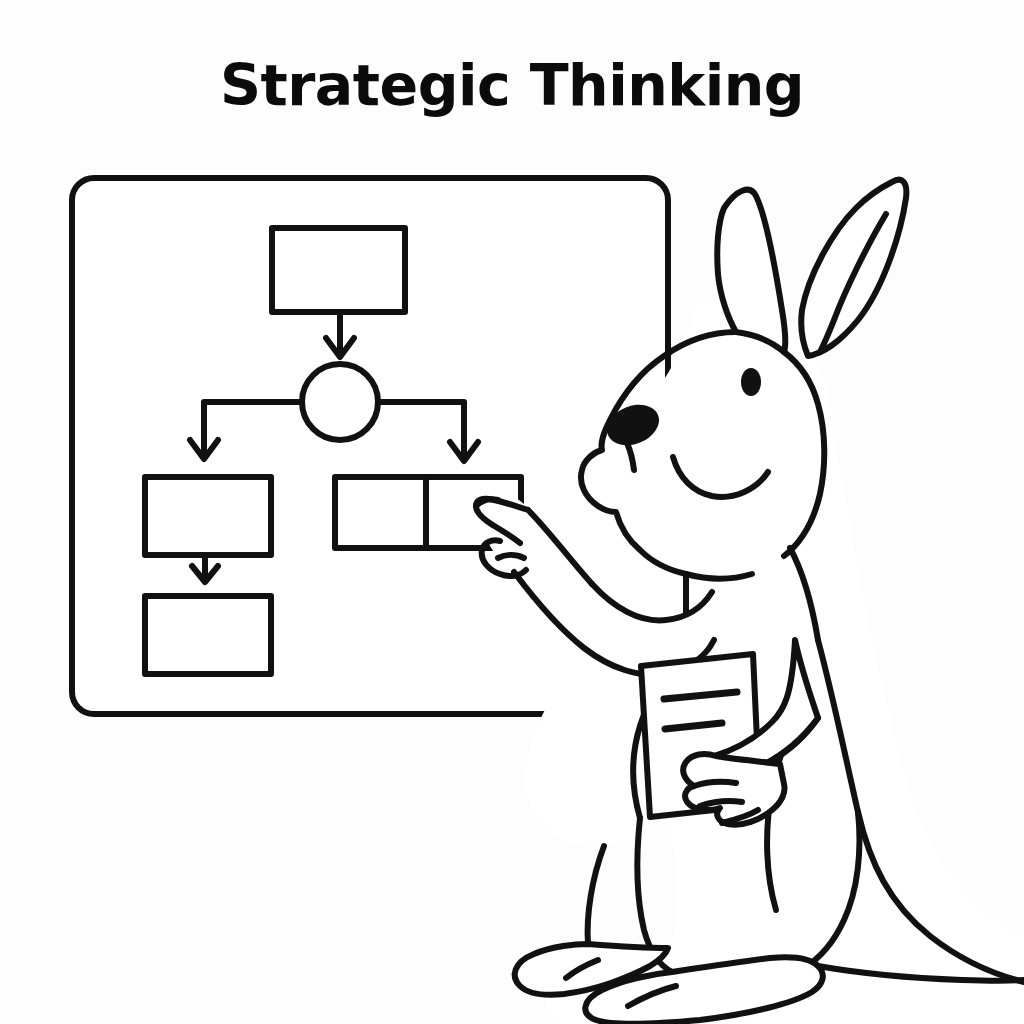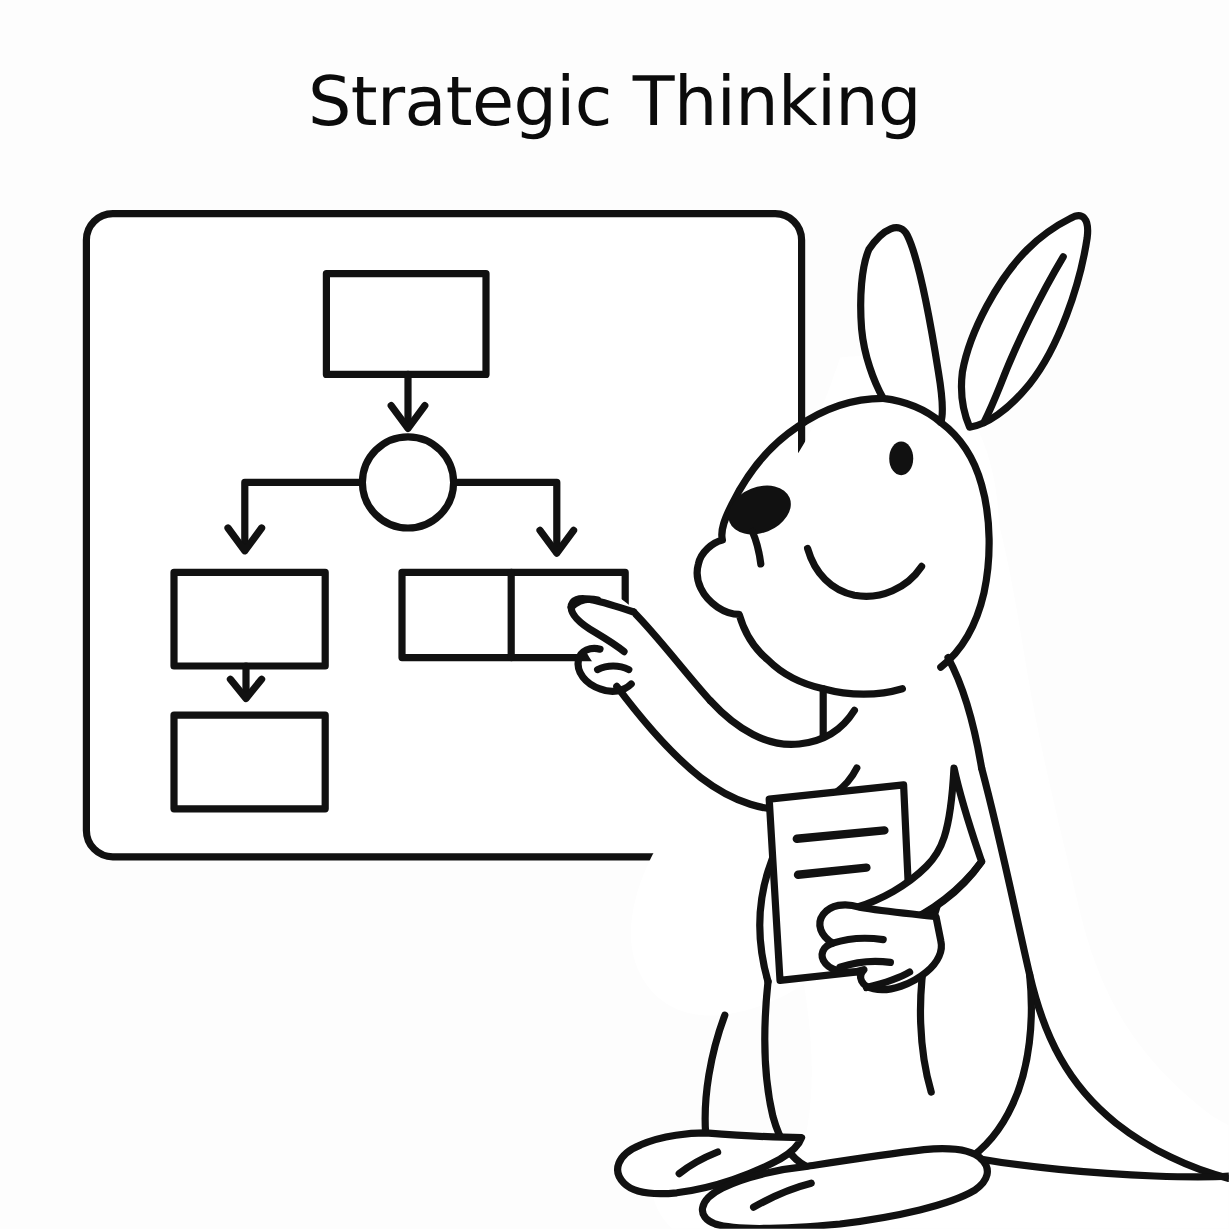--- a/index.html
+++ b/index.html
@@ -19,21 +19,21 @@
     height: 1024px;
     background: #fdfdfd;
   }
   #title {
     position: absolute;
     left: 0;
     top: 57px;
     width: 1024px;
     text-align: center;
     font-family: "DejaVu Sans", "Liberation Sans", sans-serif;
-    font-weight: normal;
+    font-weight: bold;
     font-size: 57px;
     letter-spacing: -0.5px;
     color: #0b0b0b;
     line-height: 1;
     user-select: none;
   }
   #artboard {
     position: absolute;
     left: 0;
     top: 0;

